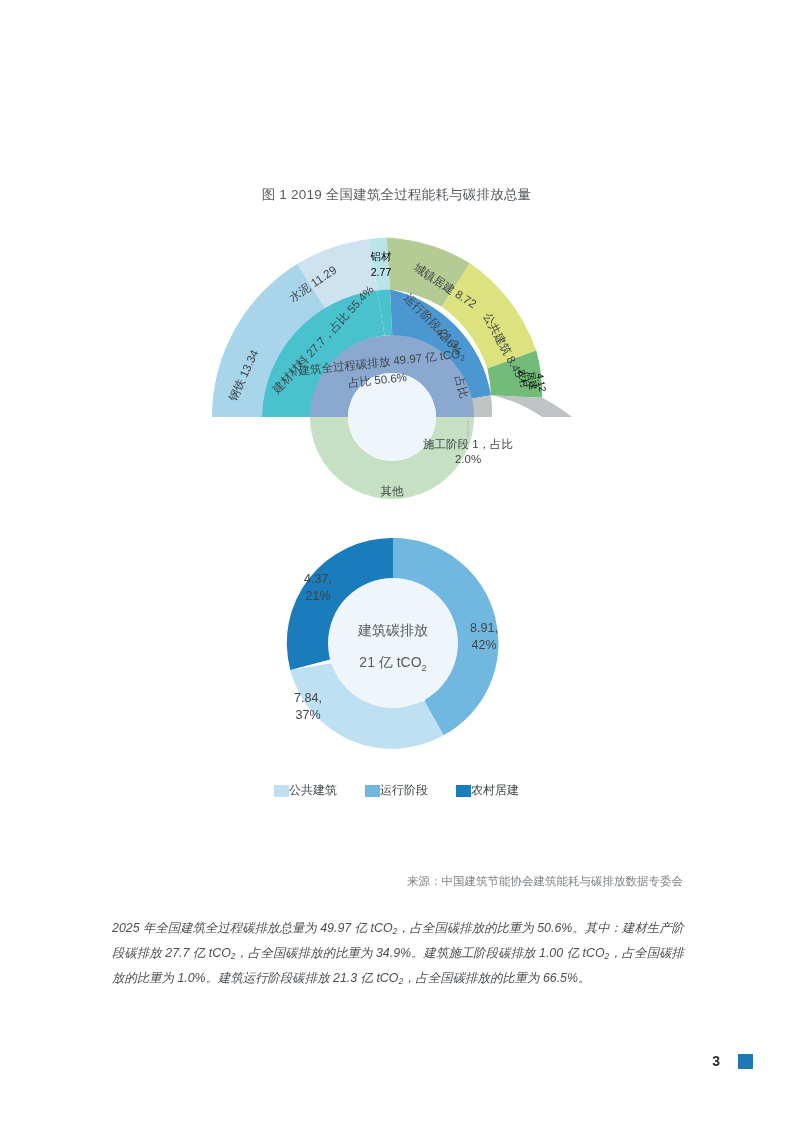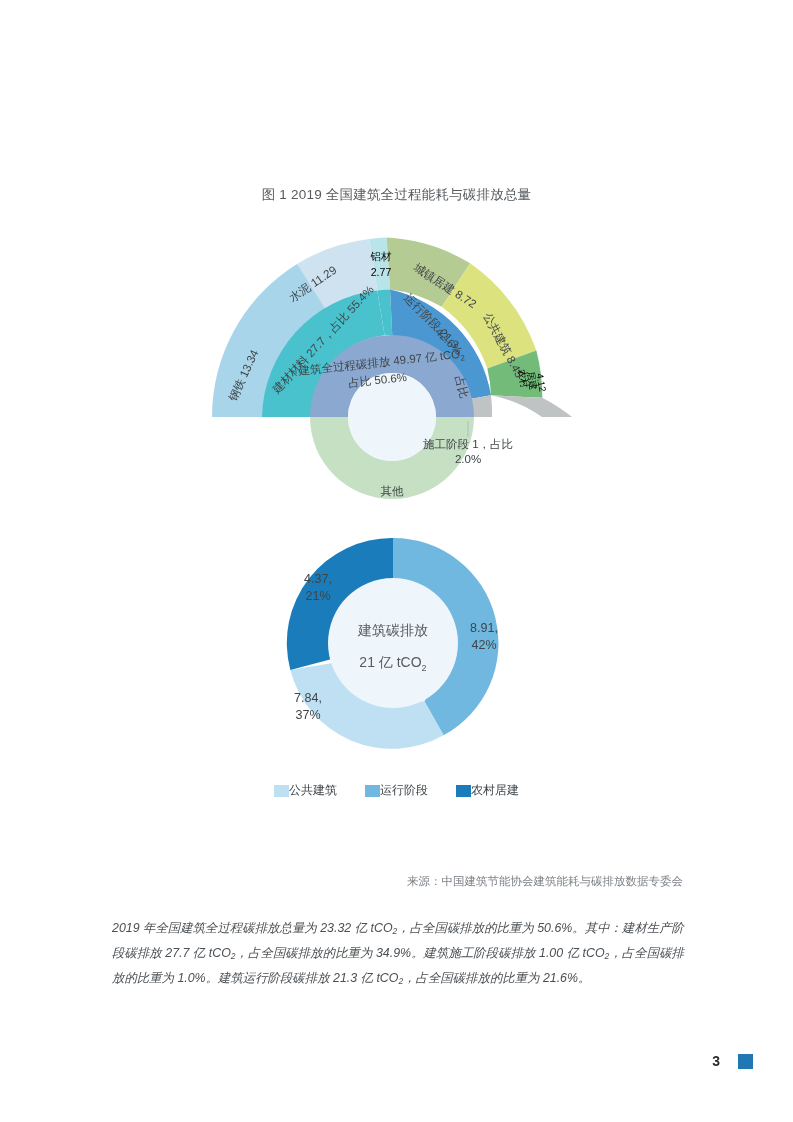--- a/index.html
+++ b/index.html
@@ -268,21 +268,21 @@
     </div>
     <div class="legend-item">
       <span class="legend-swatch" style="background:#1a7cba"></span>
       <span class="legend-label">农村居建</span>
     </div>
   </div>
 
   <div class="source">来源：中国建筑节能协会建筑能耗与碳排放数据专委会</div>
 
   <div class="body-para">
-    <span>2019 年全国建筑全过程碳排放总量为 23.32 亿 tCO</span><sub>2</sub><span>，占全国碳排放的比重为 50.6%。其中：建材生产阶段碳排放 27.7 亿 tCO</span><sub>2</sub><span>，占全国碳排放的比重为 34.9%。建筑施工阶段碳排放 1.00 亿 tCO</span><sub>2</sub><span>，占全国碳排放的比重为 1.0%。建筑运行阶段碳排放 21.3 亿 tCO</span><sub>2</sub><span>，占全国碳排放的比重为 21.6%。</span>
+    <span>2025 年全国建筑全过程碳排放总量为 49.97 亿 tCO</span><sub>2</sub><span>，占全国碳排放的比重为 50.6%。其中：建材生产阶段碳排放 27.7 亿 tCO</span><sub>2</sub><span>，占全国碳排放的比重为 34.9%。建筑施工阶段碳排放 1.00 亿 tCO</span><sub>2</sub><span>，占全国碳排放的比重为 1.0%。建筑运行阶段碳排放 21.3 亿 tCO</span><sub>2</sub><span>，占全国碳排放的比重为 66.5%。</span>
   </div>
 
   <div class="footer">
     <span class="page-num">3</span>
     <span class="footer-mark"></span>
   </div>
 
 </div>
 
 </body></html>

